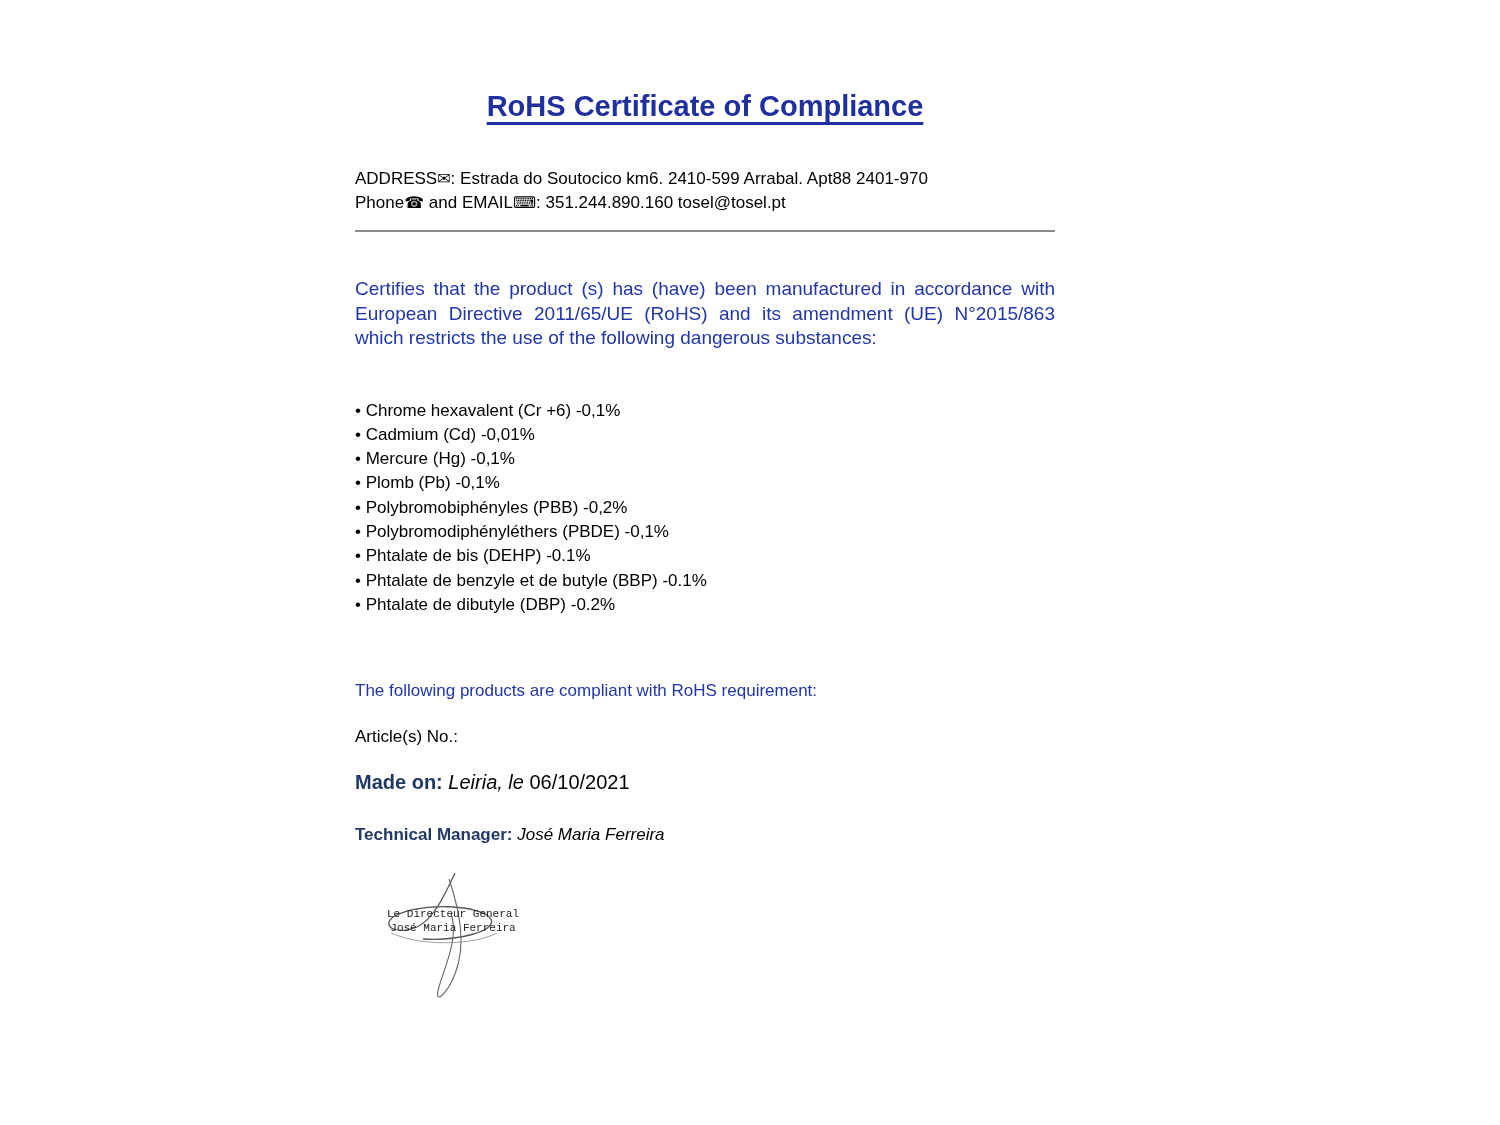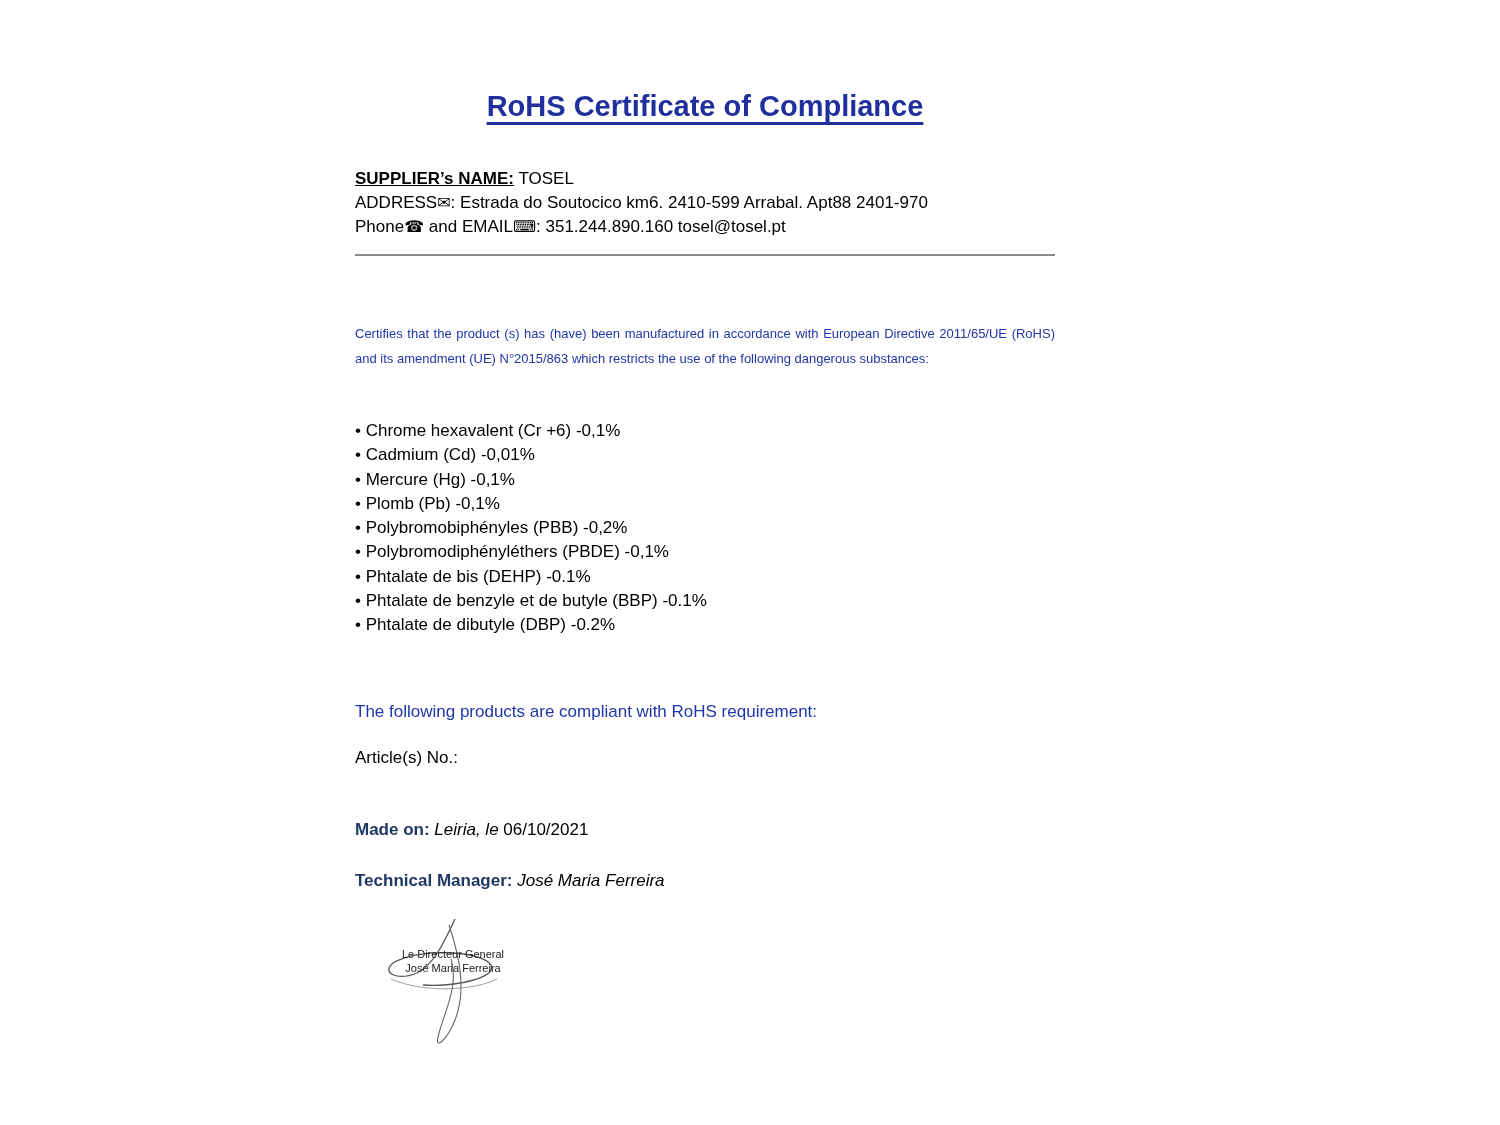--- a/index.html
+++ b/index.html
@@ -47,23 +47,23 @@
     text-decoration:underline;
   }
   .glyph{ font-size:16px; }
   .rule{
     border:none;
     border-top:2px solid #8a8a8a;
     margin-top:15px;
     width:100%;
   }
   .cert-statement{
-    margin-top:66px;
+    margin-top:45px;
     color:var(--body-blue);
-    font-size:13px;
+    font-size:19px;
     line-height:24.5px;
     text-align:justify;
   }
   .substance-list{
     margin-top:48px;
     list-style:none;
     font-size:17px;
     line-height:24.3px;
   }
   .substance-list li::before{
@@ -72,22 +72,22 @@
   .compliance-statement{
     margin-top:64px;
     color:var(--body-blue);
     font-size:17px;
   }
   .article-line{
     margin-top:26px;
     font-size:17px;
   }
   .made-on-line{
-    margin-top:52px;
-    font-size:17px;
+    margin-top:24px;
+    font-size:20px;
   }
   .made-on-line .navy-label,
   .manager-line .navy-label{
     font-weight:bold;
     color:var(--label-navy);
   }
   .italic{ font-style:italic; }
   .manager-line{
     margin-top:31px;
     font-size:17px;
@@ -95,24 +95,24 @@
   .signature{
     position:relative;
     margin-top:24px;
     margin-left:8px;
     width:170px;
     height:150px;
   }
   .sig-text{
     position:absolute;
     left:20px;
-    top:32px;
+    top:38px;
     width:140px;
     text-align:center;
-    font-family:Liberation Sans, sans-serif;
+    font-family:Liberation Mono, monospace;
     font-size:11px;
     line-height:14px;
     color:#222;
   }
   .scribble{
     position:absolute;
     left:0;
     top:0;
   }
   .rohs-logo{
@@ -127,23 +127,20 @@
 <body>
 
 <div class="page">
 
 
   <div class="content">
 
     <h1 class="doc-title">RoHS Certificate of Compliance</h1>
 
     <div class="supplier-block">
-      <div>
-        <span class="label-bold">SUPPLIER’s NAME:</span><span> TOSEL</span>
-      </div>
       <div>
         <span>ADDRESS</span><span class="glyph">✉</span><span>: Estrada do Soutocico km6. 2410-599 Arrabal. Apt88 2401-970</span>
       </div>
       <div>
         <span>Phone</span><span class="glyph">☎</span><span> and EMAIL</span><span class="glyph">⌨</span><span>: 351.244.890.160 tosel@tosel.pt</span>
       </div>
     </div>
 
     <hr class="rule">
 

